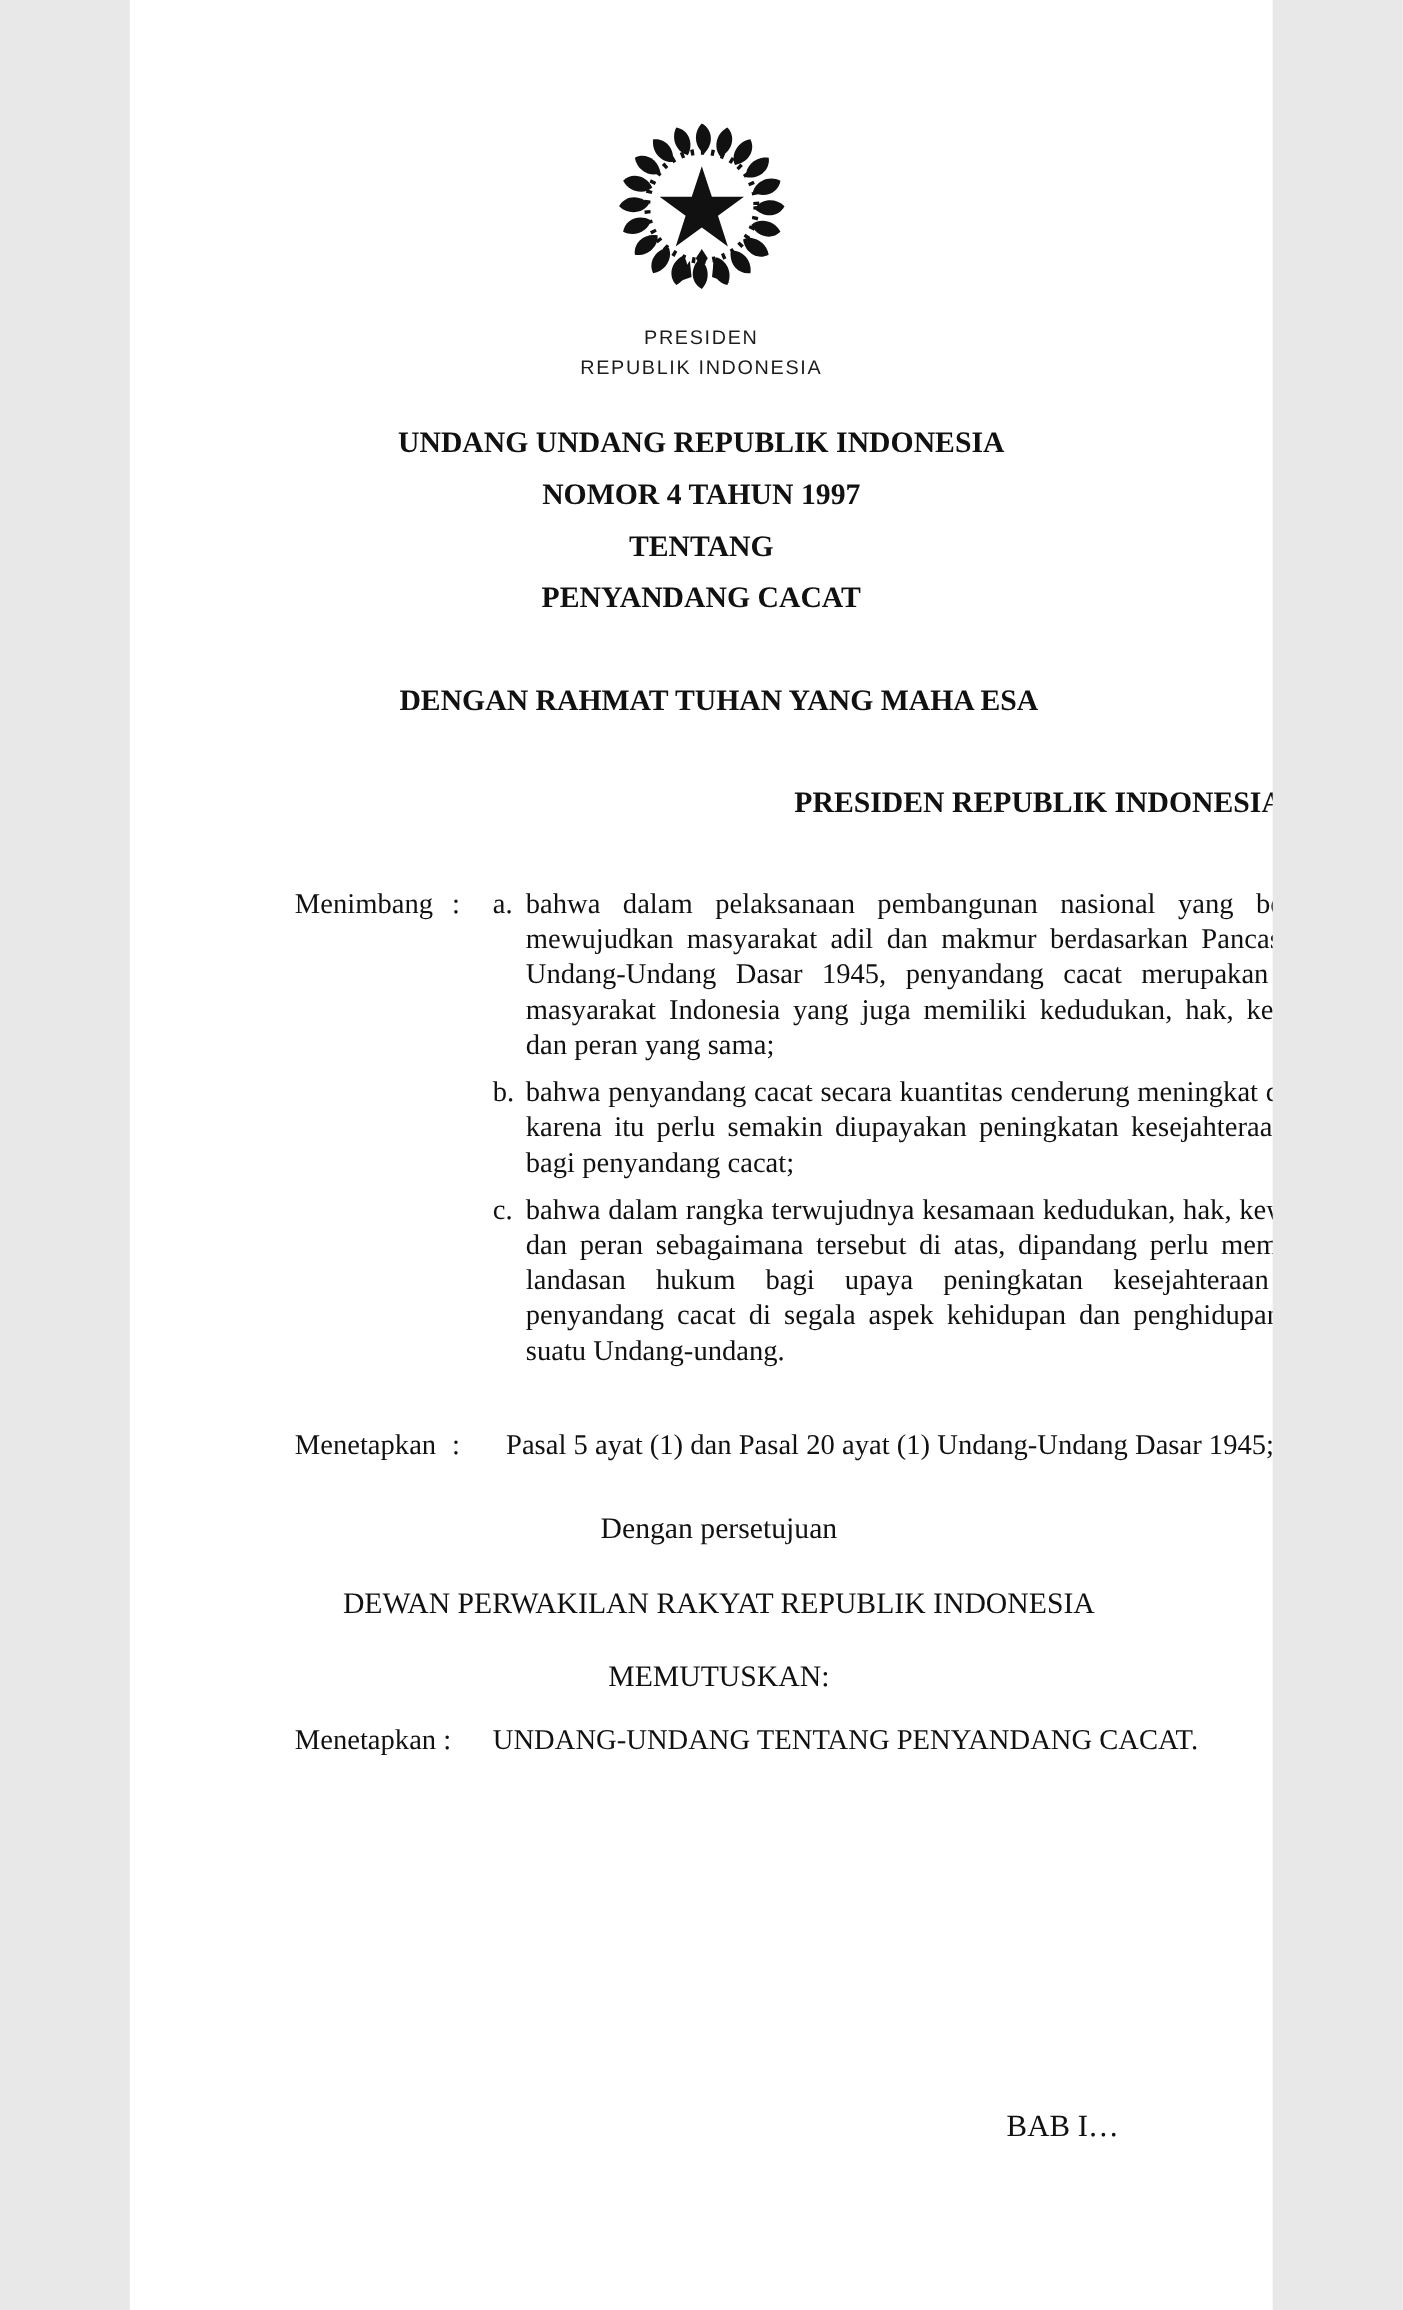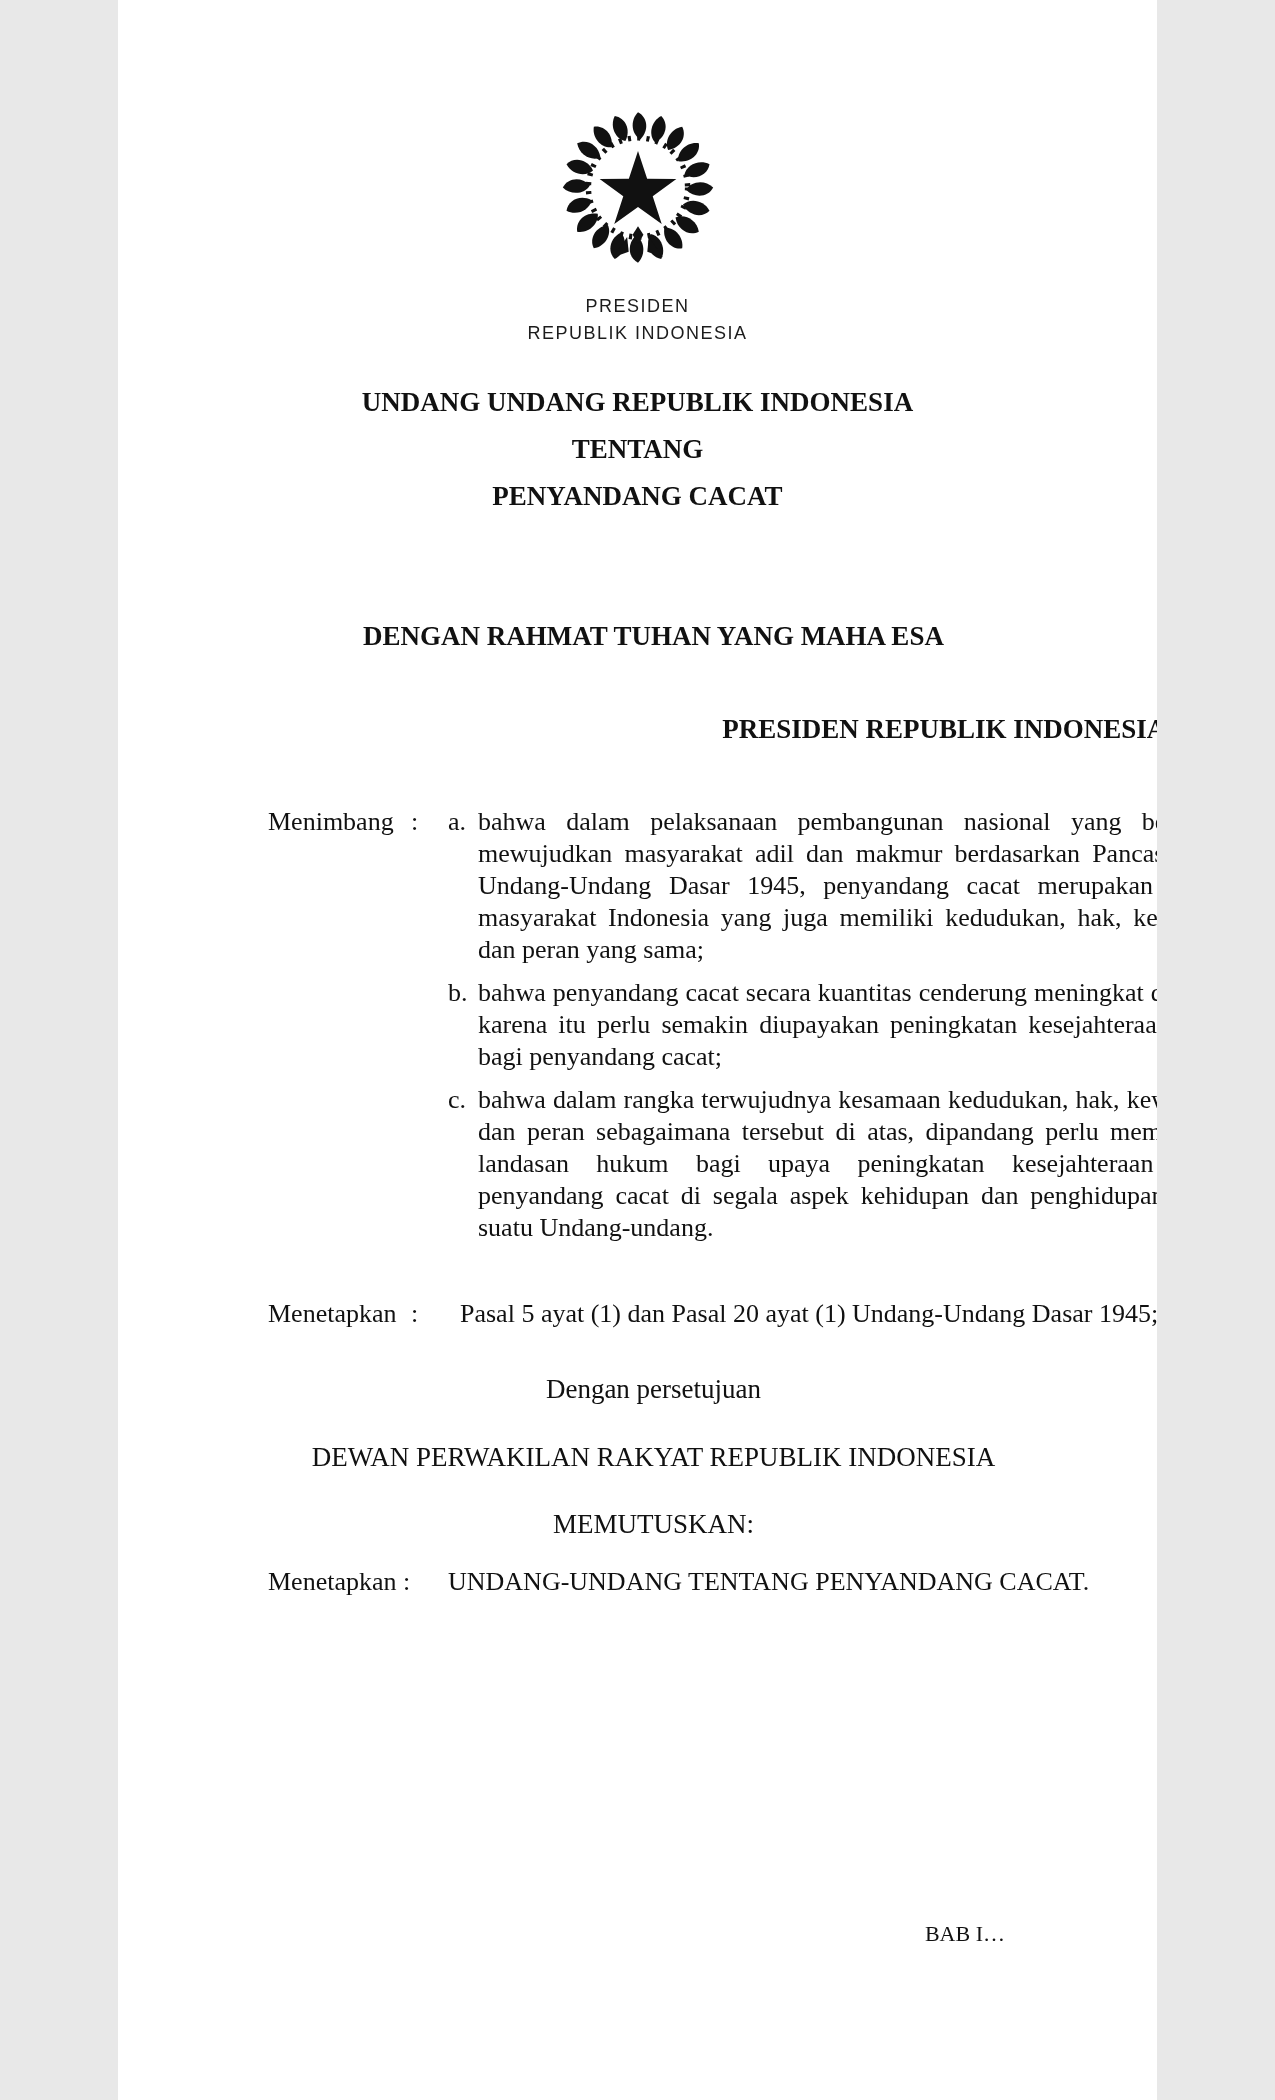--- a/index.html
+++ b/index.html
@@ -90,22 +90,22 @@
     width: 972px;
     display: grid;
     grid-template-columns: 180px 1fr;
     font-size: 26px;
     line-height: 32px;
   }
 
   .footer-continuation {
     position: absolute;
     top: 1918px;
-    right: 152px;
-    font-size: 22px;
+    right: 140px;
+    font-size: 28px;
     line-height: 32px;
     text-align: right;
   }
 </style>
 </head>
 <body>
 
 <div class="page">
 
   <div class="seal-block">
@@ -142,20 +142,21 @@
       <path d="M100,150 L107,161 L100,173 L93,161 Z" fill="#111111"></path>
     </svg>
     <div class="seal-caption">
       <div>PRESIDEN</div>
       <div>REPUBLIK INDONESIA</div>
     </div>
   </div>
 
   <div class="title-block">
     <div>UNDANG UNDANG REPUBLIK INDONESIA</div>
+    <div>NOMOR 4 TAHUN 1997</div>
     <div>TENTANG</div>
     <div>PENYANDANG CACAT</div>
   </div>
 
   <div class="center-line invocation">DENGAN RAHMAT TUHAN YANG MAHA ESA</div>
   <div class="center-line issuer">PRESIDEN REPUBLIK INDONESIA,</div>
 
   <div class="clause considerations">
     <div class="clause-label">Menimbang</div>
     <div class="clause-colon">:</div>

